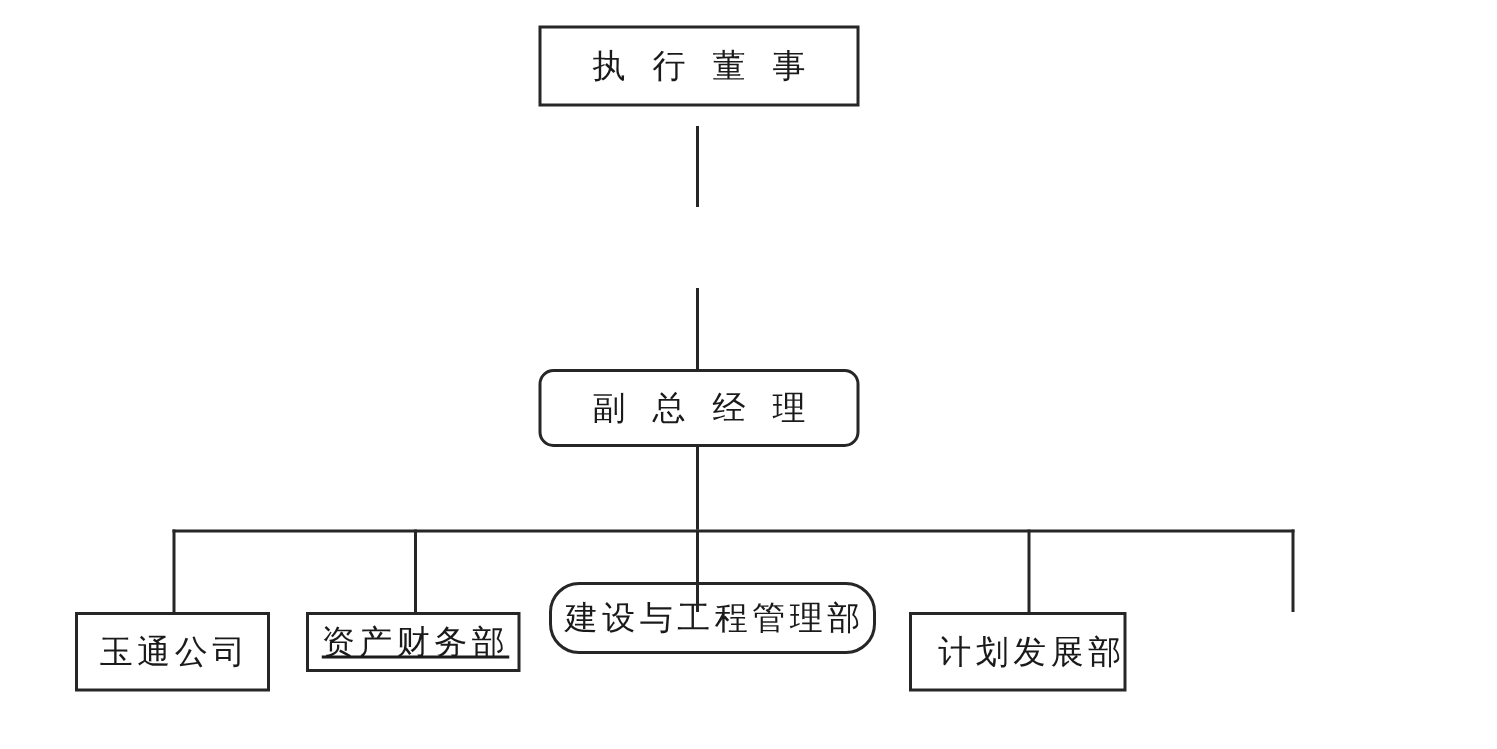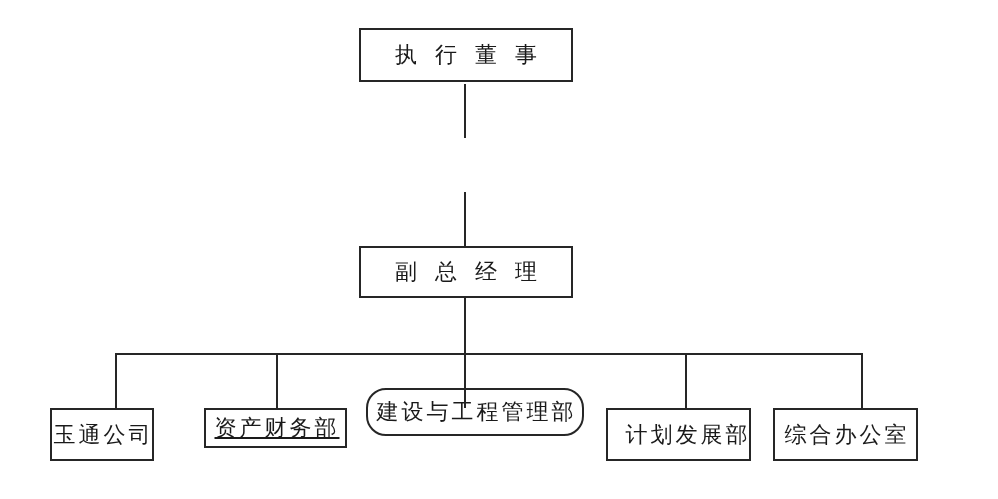--- a/index.html
+++ b/index.html
@@ -33,26 +33,26 @@
   .node.dept span {
     letter-spacing: 3px;
     padding-left: 3px;
   }
   .line {
     position: absolute;
     background: #262626;
   }
 
   
-  .n-exec { left: 359px; top: 28px;  width: 214px; height: 54px; }
+  .n-exec { left: 359px; top: 17px;  width: 214px; height: 54px; }
   .n-gm   { left: 359px; top: 138px; width: 214px; height: 54px; }
-  .n-dgm  { left: 359px; top: 246px; width: 214px; height: 52px; }
+  .n-dgm  { left: 359px; top: 246px; width: 214px; height: 52px; border-radius: 10px; }
 
   
-  .n-d1 { left: 50px;  top: 408px; width: 104px; height: 53px; }
+  .n-d1 { left: 50px;  top: 408px; width: 130px; height: 53px; }
   .n-d2 { left: 204px; top: 408px; width: 143px; height: 40px; text-decoration: underline; }
   .n-d3 { left: 366px; top: 388px; width: 218px; height: 48px; border-radius: 20px; }
   .n-d4 { left: 606px; top: 408px; width: 145px; height: 53px; padding-left: 16px; }
   .n-d5 { left: 773px; top: 408px; width: 145px; height: 53px; }
 
   
   .l-spine1 { left: 464px; top: 84px;  width: 2px; height: 54px; }
   .l-spine2 { left: 464px; top: 192px; width: 2px; height: 54px; }
   .l-spine3 { left: 464px; top: 298px; width: 2px; height: 55px; }
   .l-hbar   { left: 115px; top: 353px; width: 748px; height: 2px; }
@@ -79,23 +79,20 @@
   </div>
   <div class="node dept n-d2">
     <span>资产财务部</span>
   </div>
   <div class="node dept n-d3">
     <span>建设与工程管理部</span>
   </div>
   <div class="node dept n-d4">
     <span>计划发展部</span>
   </div>
-  <div class="node dept n-d5">
-    <span>综合办公室</span>
-  </div>
 
   <div class="line l-spine1"></div>
   <div class="line l-spine2"></div>
   <div class="line l-spine3"></div>
   <div class="line l-hbar"></div>
   <div class="line l-drop1"></div>
   <div class="line l-drop2"></div>
   <div class="line l-drop3"></div>
   <div class="line l-drop4"></div>
   <div class="line l-drop5"></div>

